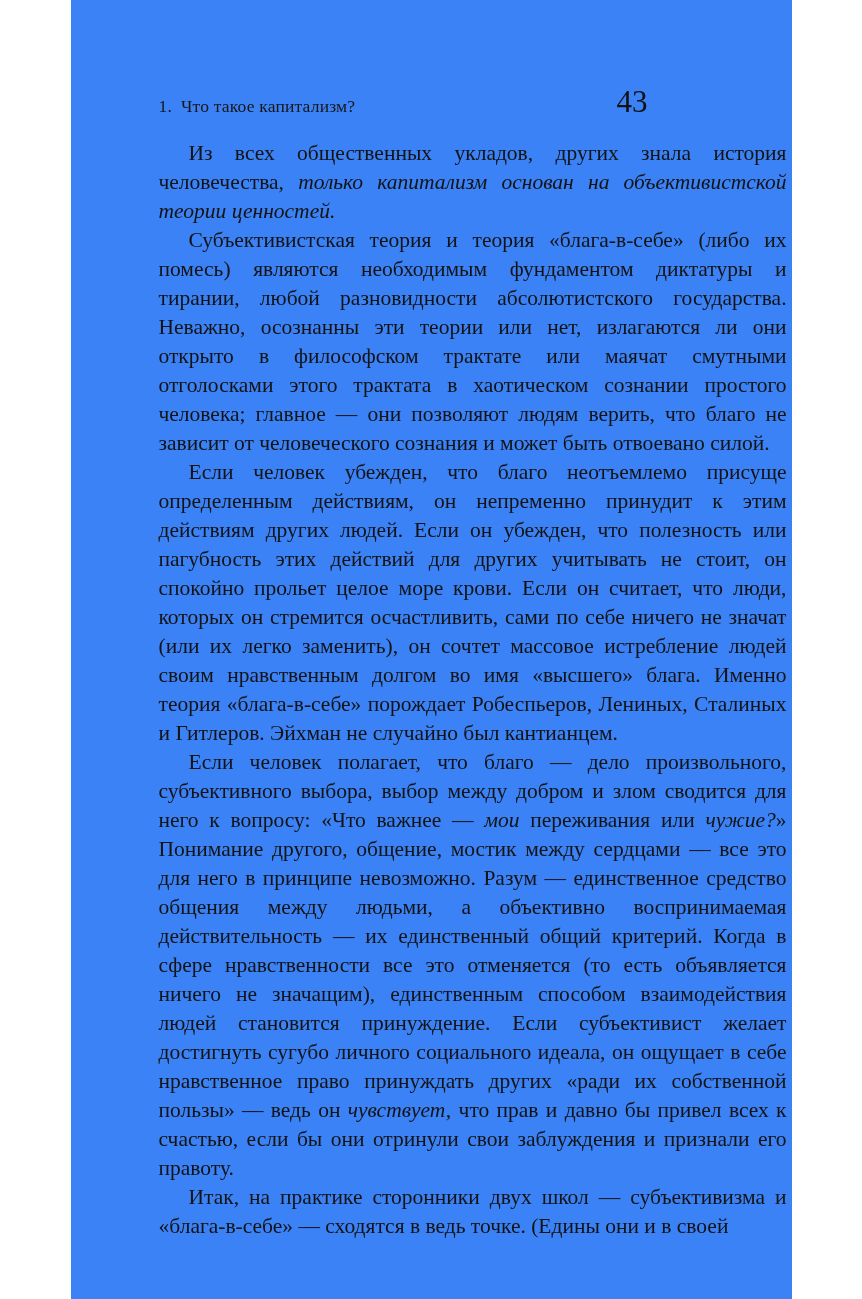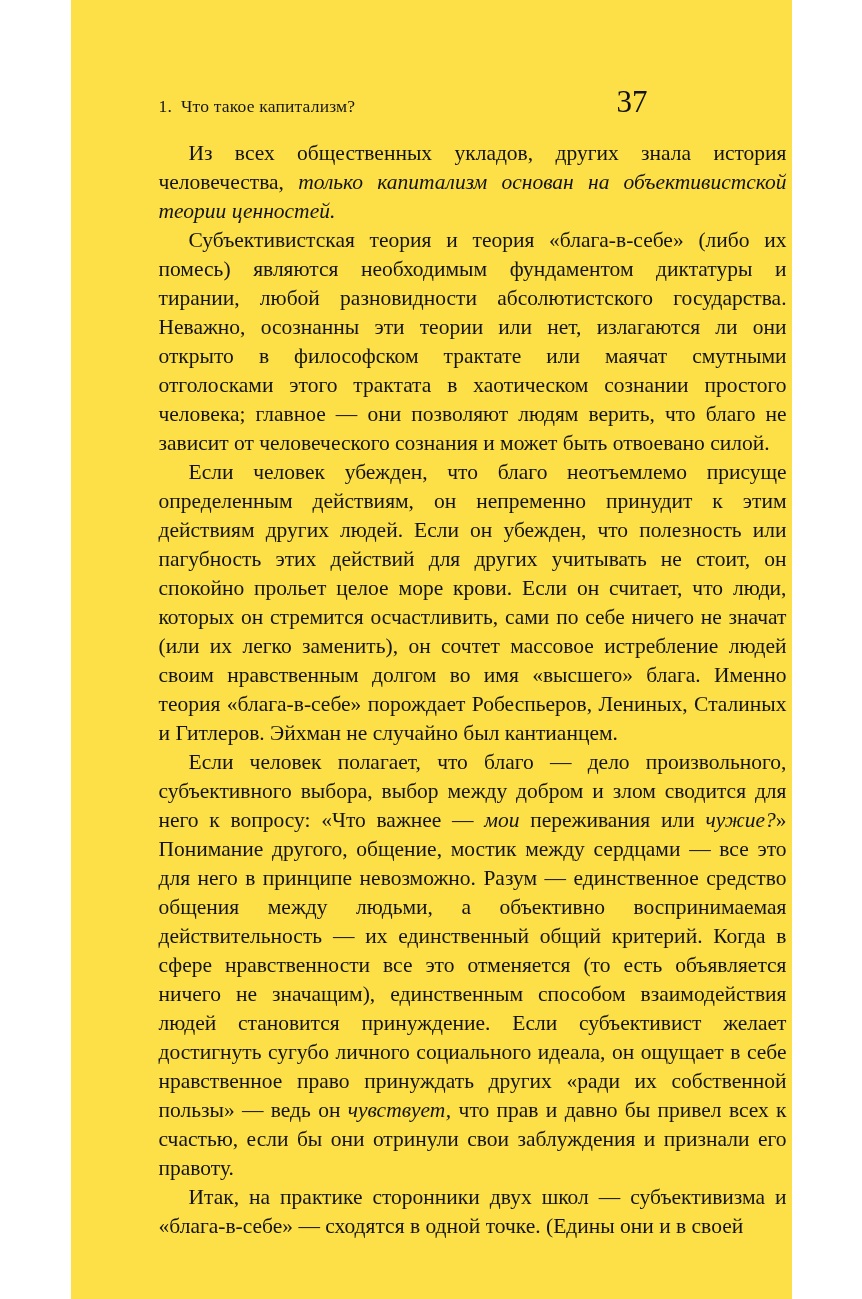--- a/index.html
+++ b/index.html
@@ -6,21 +6,21 @@
     html, body {
       margin: 0;
       padding: 0;
       background: #ffffff;
     }
     .page {
       position: relative;
       width: 721px;
       height: 1299px;
       margin: 0 auto;
-      background: #fde047;
+      background: #3b82f6;
       color: #111111;
       overflow: hidden;
     }
     .running-header {
       position: absolute;
       top: 84px;
       left: 88px;
       right: 144px;
       display: flex;
       justify-content: space-between;
@@ -57,23 +57,23 @@
     .article em {
       font-style: italic;
     }
   </style>
 </head>
 <body>
 
 <div class="page">
   <div class="running-header">
     <span class="chapter-label">1. Что такое капитализм?</span>
-    <span class="page-number">37</span>
+    <span class="page-number">43</span>
   </div>
 
   <div class="article">
       <p><span>Из всех общественных укладов, других знала история человечества, </span><em>только капитализм основан на объективистской теории ценностей.</em></p>
       <p><span>Субъективистская теория и теория «блага-в-себе» (либо их помесь) являются необходимым фундаментом диктатуры и тирании, любой разновидности абсолютистского государства. Неважно, осознанны эти теории или нет, излагаются ли они открыто в философском трактате или маячат смутными отголосками этого трактата в хаотическом сознании простого человека; главное — они позволяют людям верить, что благо не зависит от человеческого сознания и может быть отвоевано силой.</span></p>
       <p><span>Если человек убежден, что благо неотъемлемо присуще определенным действиям, он непременно принудит к этим действиям других людей. Если он убежден, что полезность или пагубность этих действий для других учитывать не стоит, он спокойно прольет целое море крови. Если он считает, что люди, которых он стремится осчастливить, сами по себе ничего не значат (или их легко заменить), он сочтет массовое истребление людей своим нравственным долгом во имя «высшего» блага. Именно теория «блага-в-себе» порождает Робеспьеров, Лениных, Сталиных и Гитлеров. Эйхман не случайно был кантианцем.</span></p>
       <p><span>Если человек полагает, что благо — дело произвольного, субъективного выбора, выбор между добром и злом сводится для него к вопросу: «Что важнее — </span><em>мои</em><span> переживания или </span><em>чужие?</em><span>» Понимание другого, общение, мостик между сердцами — все это для него в принципе невозможно. Разум — единственное средство общения между людьми, а объективно воспринимаемая действительность — их единственный общий критерий. Когда в сфере нравственности все это отменяется (то есть объявляется ничего не значащим), единственным способом взаимодействия людей становится принуждение. Если субъективист желает достигнуть сугубо личного социального идеала, он ощущает в себе нравственное право принуждать других «ради их собственной пользы» — ведь он </span><em>чувствует,</em><span> что прав и давно бы привел всех к счастью, если бы они отринули свои заблуждения и признали его правоту.</span></p>
-      <p><span>Итак, на практике сторонники двух школ — субъективизма и «блага-в-себе» — сходятся в одной точке. (Едины они и в своей</span></p>
+      <p><span>Итак, на практике сторонники двух школ — субъективизма и «блага-в-себе» — сходятся в ведь точке. (Едины они и в своей</span></p>
     </div>
 </div>
 
 </body></html>

